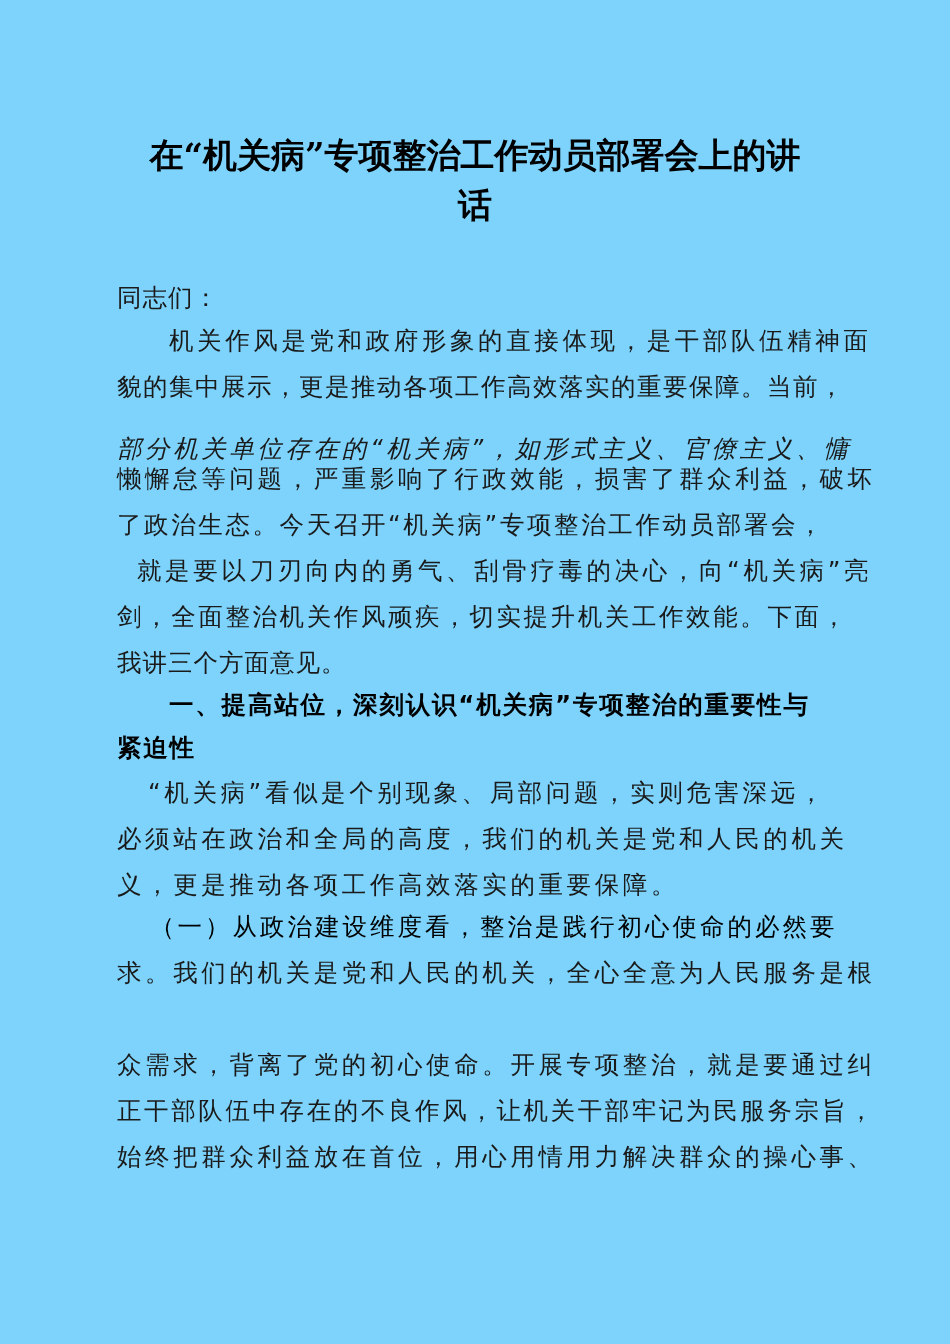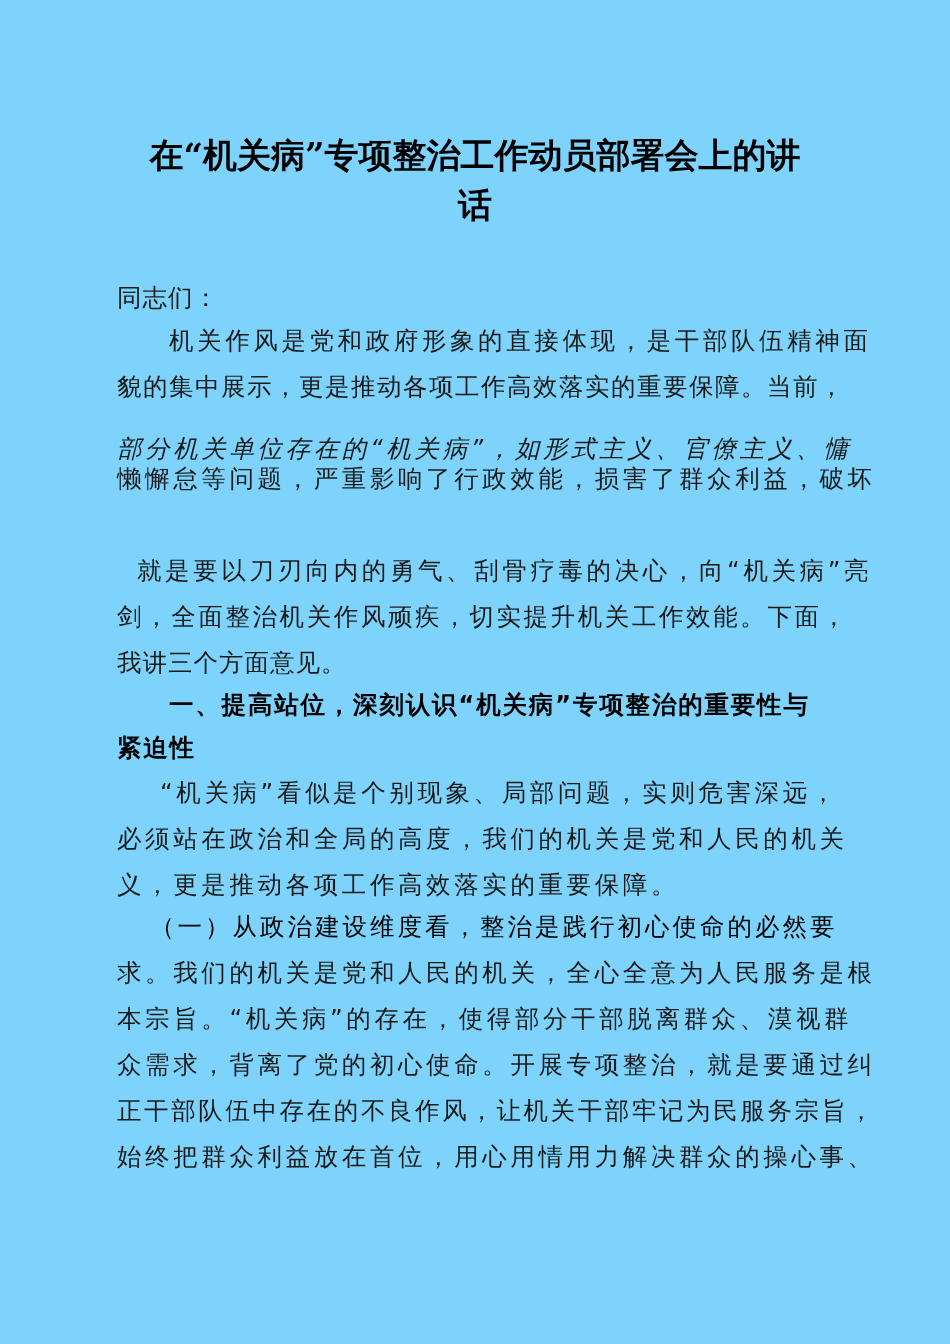--- a/index.html
+++ b/index.html
@@ -61,31 +61,31 @@
 
   <div class="title" style="top:131px;">在“机关病”专项整治工作动员部署会上的讲</div>
   <div class="title" style="top:181px;">话</div>
 
   <div class="line" style="top:283px; letter-spacing:1px;">同志们：</div>
 
   <div class="line indent" style="top:326px;">机关作风是党和政府形象的直接体现，是干部队伍精神面</div>
   <div class="line" style="top:372px; letter-spacing:1.5px;">貌的集中展示，更是推动各项工作高效落实的重要保障。当前，</div>
   <div class="line" style="top:434px;font-style:italic;">部分机关单位存在的“机关病”，如形式主义、官僚主义、慵</div>
   <div class="line" style="top:464px;">懒懈怠等问题，严重影响了行政效能，损害了群众利益，破坏</div>
+  <div class="line" style="top:510px; letter-spacing:2.6px;">了政治生态。今天召开“机关病”专项整治工作动员部署会，</div>
   <div class="line" style="top:556px;margin-left:20px;">就是要以刀刃向内的勇气、刮骨疗毒的决心，向“机关病”亮</div>
   <div class="line" style="top:602px; letter-spacing:2.6px;">剑，全面整治机关作风顽疾，切实提升机关工作效能。下面，</div>
   <div class="line" style="top:648px; letter-spacing:1px;">我讲三个方面意见。</div>
 
   <div class="line indent heading" style="top:690px;">一、提高站位，深刻认识“机关病”专项整治的重要性与</div>
   <div class="line heading" style="top:733px;">紧迫性</div>
 
-  <div class="line indent" style="top:778px; left:160px;">“机关病”看似是个别现象、局部问题，实则危害深远，</div>
+  <div class="line indent" style="top:778px; left:148px;">“机关病”看似是个别现象、局部问题，实则危害深远，</div>
   <div class="line" style="top:824px;">必须站在政治和全局的高度，我们的机关是党和人民的机关</div>
   <div class="line" style="top:870px;">义，更是推动各项工作高效落实的重要保障。</div>
 
   <div class="line indent sub" style="top:912px; left:150px; color:#000;">（一）从政治建设维度看，整治是践行初心使命的必然要</div>
   <div class="line" style="top:958px;">求。我们的机关是党和人民的机关，全心全意为人民服务是根</div>
-  <div class="line" style="top:1004px;">本宗旨。“机关病”的存在，使得部分干部脱离群众、漠视群</div>
   <div class="line" style="top:1050px;">众需求，背离了党的初心使命。开展专项整治，就是要通过纠</div>
   <div class="line" style="top:1096px; letter-spacing:2.6px;">正干部队伍中存在的不良作风，让机关干部牢记为民服务宗旨，</div>
   <div class="line" style="top:1142px;">始终把群众利益放在首位，用心用情用力解决群众的操心事、</div>
 
 </div>
 
 </body></html>

